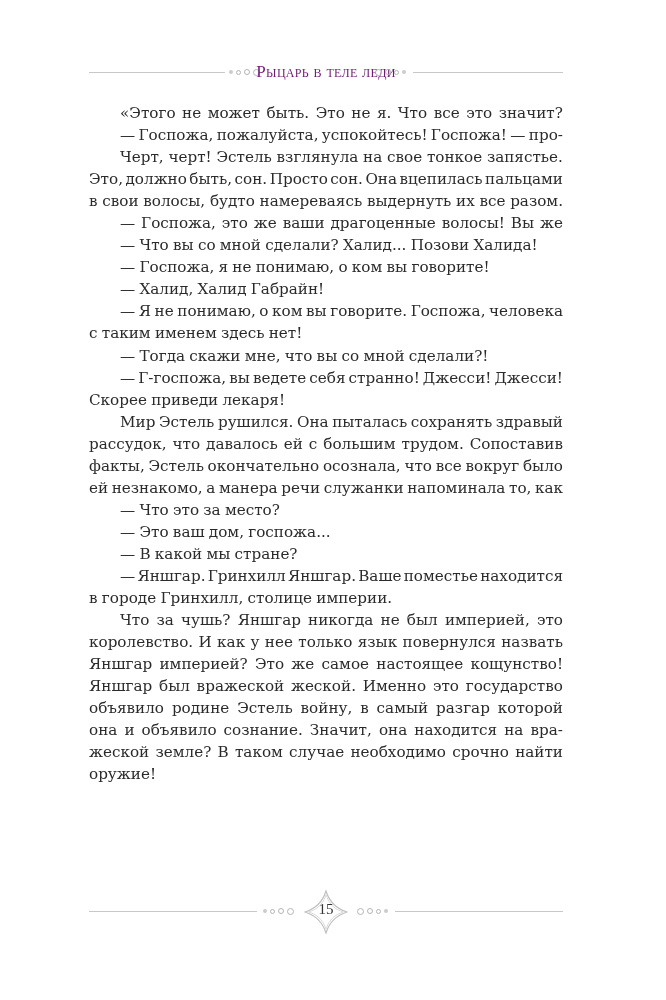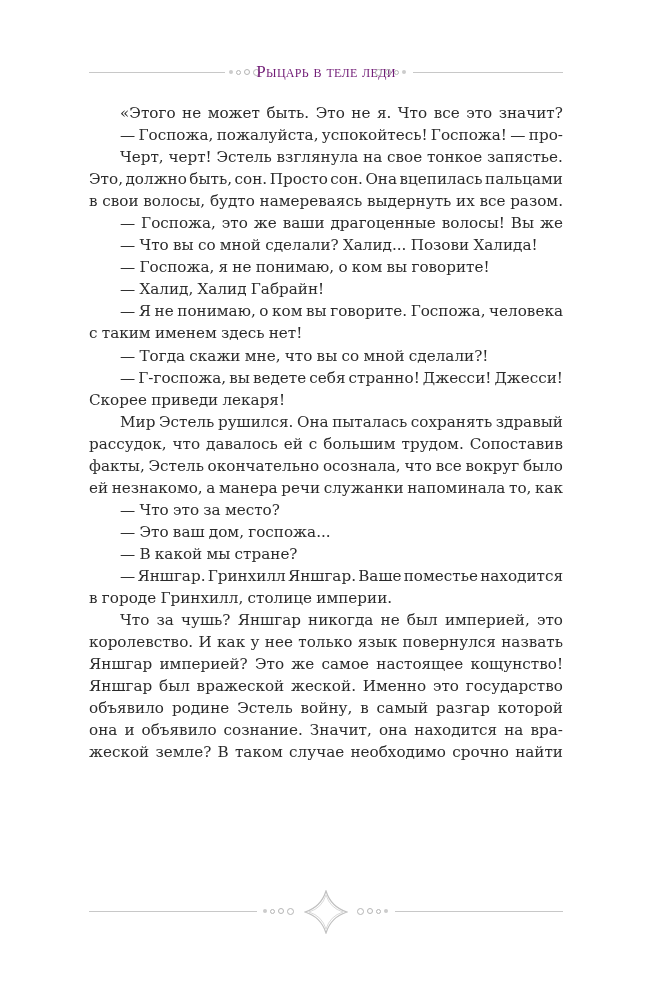--- a/index.html
+++ b/index.html
@@ -320,34 +320,38 @@
     <div class="line justify">
       <span class="w">жеской</span>
       <span class="w">земле?</span>
       <span class="w">В</span>
       <span class="w">таком</span>
       <span class="w">случае</span>
       <span class="w">необходимо</span>
       <span class="w">срочно</span>
       <span class="w">найти</span>
     </div>
+    <div class="line last">
+      <span class="w">оружие!</span>
+    </div>
   </div>
 
 <div class="footer">
   <div class="rule" style="left:0;width:168px;top:23px;"></div>
   <div class="dots" style="left:174px;top:17px;">
     <span class="dot" style="width:4px;height:4px;background:#ccc;border:none;"></span>
     <span class="dot" style="width:5px;height:5px;"></span>
     <span class="dot" style="width:6px;height:6px;"></span>
     <span class="dot" style="width:7px;height:7px;"></span>
   </div>
   <svg class="folio-diamond" viewBox="0 0 44 44">
     <path d="M22 1 Q27 17 43 22 Q27 27 22 43 Q17 27 1 22 Q17 17 22 1 Z" fill="none" stroke="#c0c0c0" stroke-width="1.2"></path>
     <path d="M22 5 Q26 18 39 22 Q26 26 22 39 Q18 26 5 22 Q18 18 22 5 Z" fill="none" stroke="#d0d0d0" stroke-width="0.8"></path>
   </svg>
+  <div class="folio">15</div>
   <div class="dots" style="left:268px;top:17px;">
     <span class="dot" style="width:7px;height:7px;"></span>
     <span class="dot" style="width:6px;height:6px;"></span>
     <span class="dot" style="width:5px;height:5px;"></span>
     <span class="dot" style="width:4px;height:4px;background:#ccc;border:none;"></span>
   </div>
   <div class="rule" style="left:306px;width:168px;top:23px;"></div>
 </div>
 
 </body></html>

